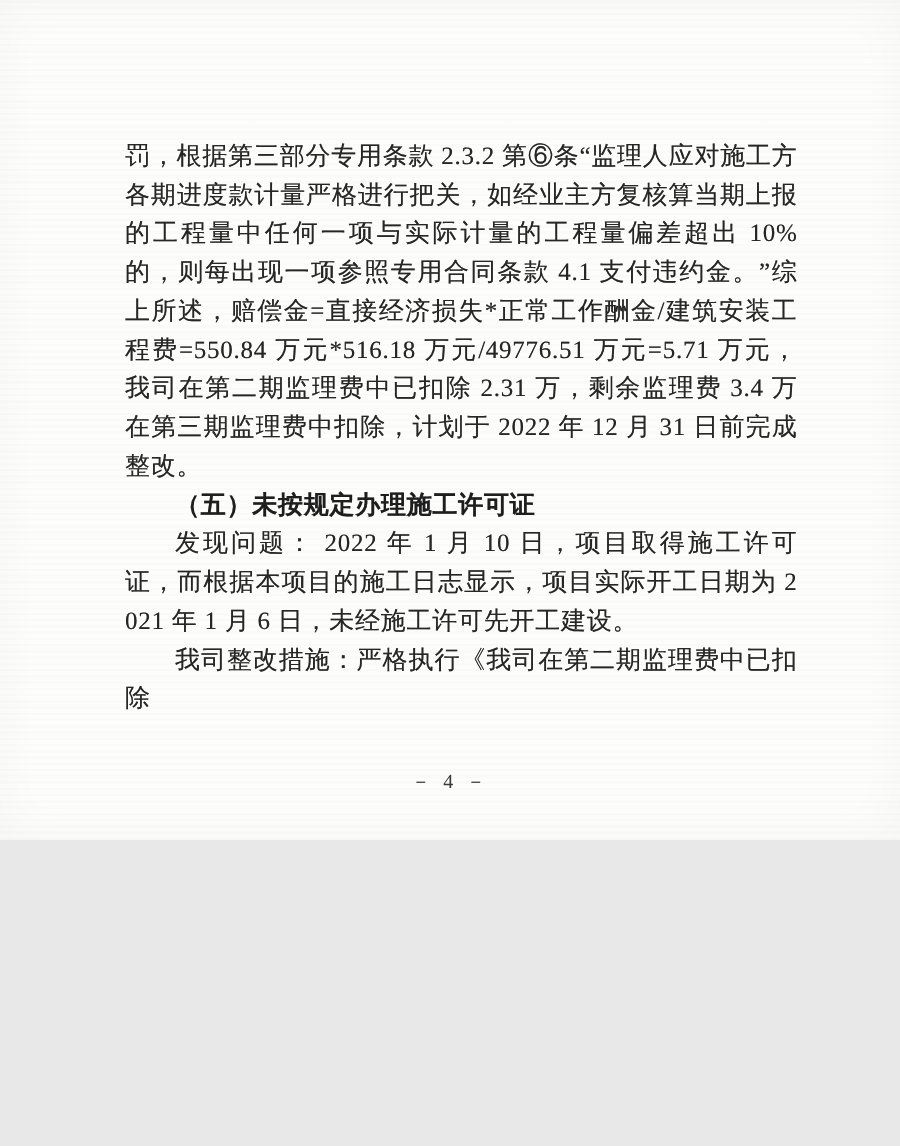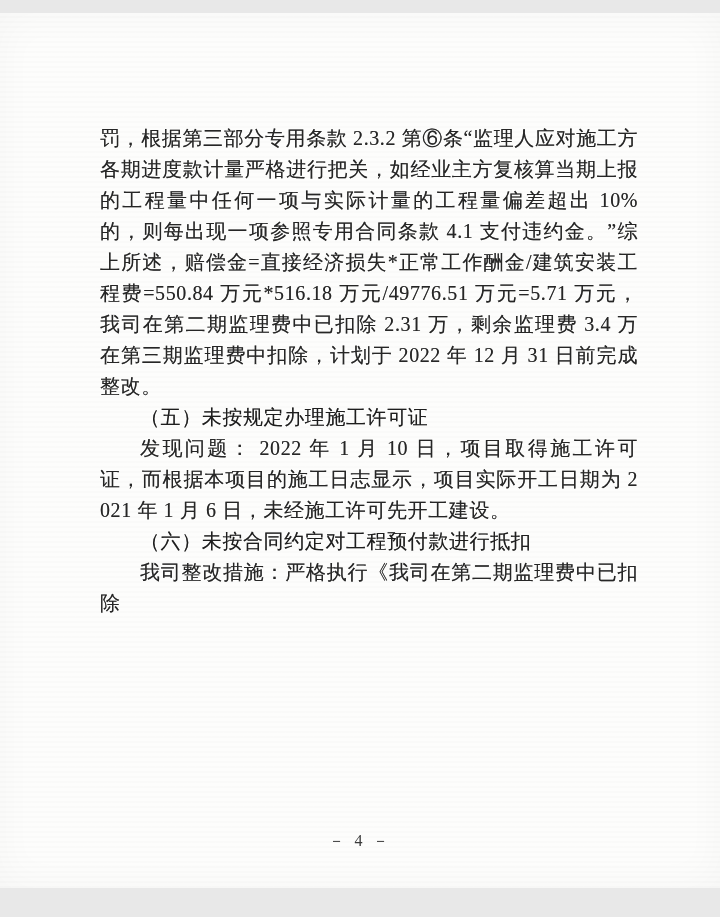--- a/index.html
+++ b/index.html
@@ -3,22 +3,22 @@
 <meta charset="utf-8">
 <style>
   html, body {
     margin: 0;
     padding: 0;
     background: #e8e8e8;
   }
   .page {
     position: relative;
     width: 720px;
-    height: 875px;
-    margin: 13px auto;
+    height: 672px;
+    margin: 0 auto;
     background-color: #fdfdfc;
     background-image:
       repeating-linear-gradient(0deg, rgba(0,0,0,0.012) 0px, rgba(0,0,0,0.012) 2px, transparent 2px, transparent 5px);
     color: #262626;
     font-family: "Liberation Serif", "DejaVu Serif", serif;
     overflow: hidden;
     box-shadow: inset 0 0 40px rgba(0,0,0,0.03);
   }
   .text-block {
     position: absolute;
@@ -33,21 +33,21 @@
     letter-spacing: 0.6px;
     text-align: justify;
     text-justify: inter-ideograph;
     text-shadow: 0 0 0.4px rgba(40,40,40,0.55);
     word-break: break-all;
   }
   .indent {
     text-indent: 2em;
   }
   .heading {
-    font-weight: 400;
+    font-weight: 700;
     text-indent: 2em;
     color: #1e1e1e;
   }
   .footer {
     position: absolute;
     left: 0;
     bottom: 36px;
     width: 100%;
     text-align: center;
     font-size: 16px;
@@ -56,17 +56,16 @@
   }
 </style>
 </head>
 <body>
 
 <div class="page">
   <div class="text-block">
     <p>罚，根据第三部分专用条款 2.3.2 第⑥条“监理人应对施工方各期进度款计量严格进行把关，如经业主方复核算当期上报的工程量中任何一项与实际计量的工程量偏差超出 10%的，则每出现一项参照专用合同条款 4.1 支付违约金。”综上所述，赔偿金=直接经济损失*正常工作酬金/建筑安装工程费=550.84 万元*516.18 万元/49776.51 万元=5.71 万元，我司在第二期监理费中已扣除 2.31 万，剩余监理费 3.4 万在第三期监理费中扣除，计划于 2022 年 12 月 31 日前完成整改。</p>
     <p class="heading">（五）未按规定办理施工许可证</p>
     <p class="indent">发现问题： 2022 年 1 月 10 日，项目取得施工许可证，而根据本项目的施工日志显示，项目实际开工日期为 2021 年 1 月 6 日，未经施工许可先开工建设。</p>
-    <p class="heading">（六）未按合同约定对工程预付款进行抵扣</p>
     <p class="indent">我司整改措施：严格执行《我司在第二期监理费中已扣除</p>
   </div>
   <div class="footer">－ 4 －</div>
 </div>
 
 </body></html>

